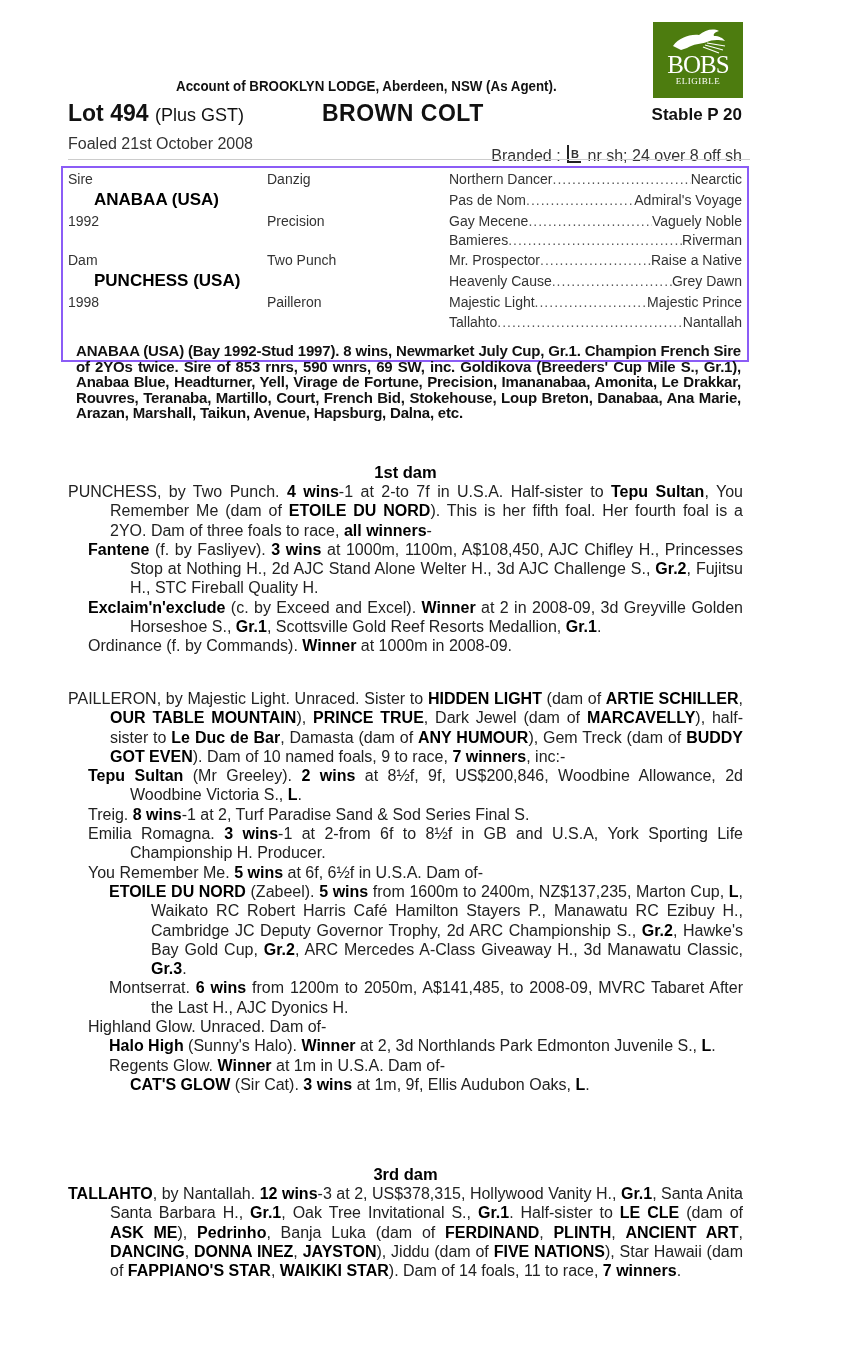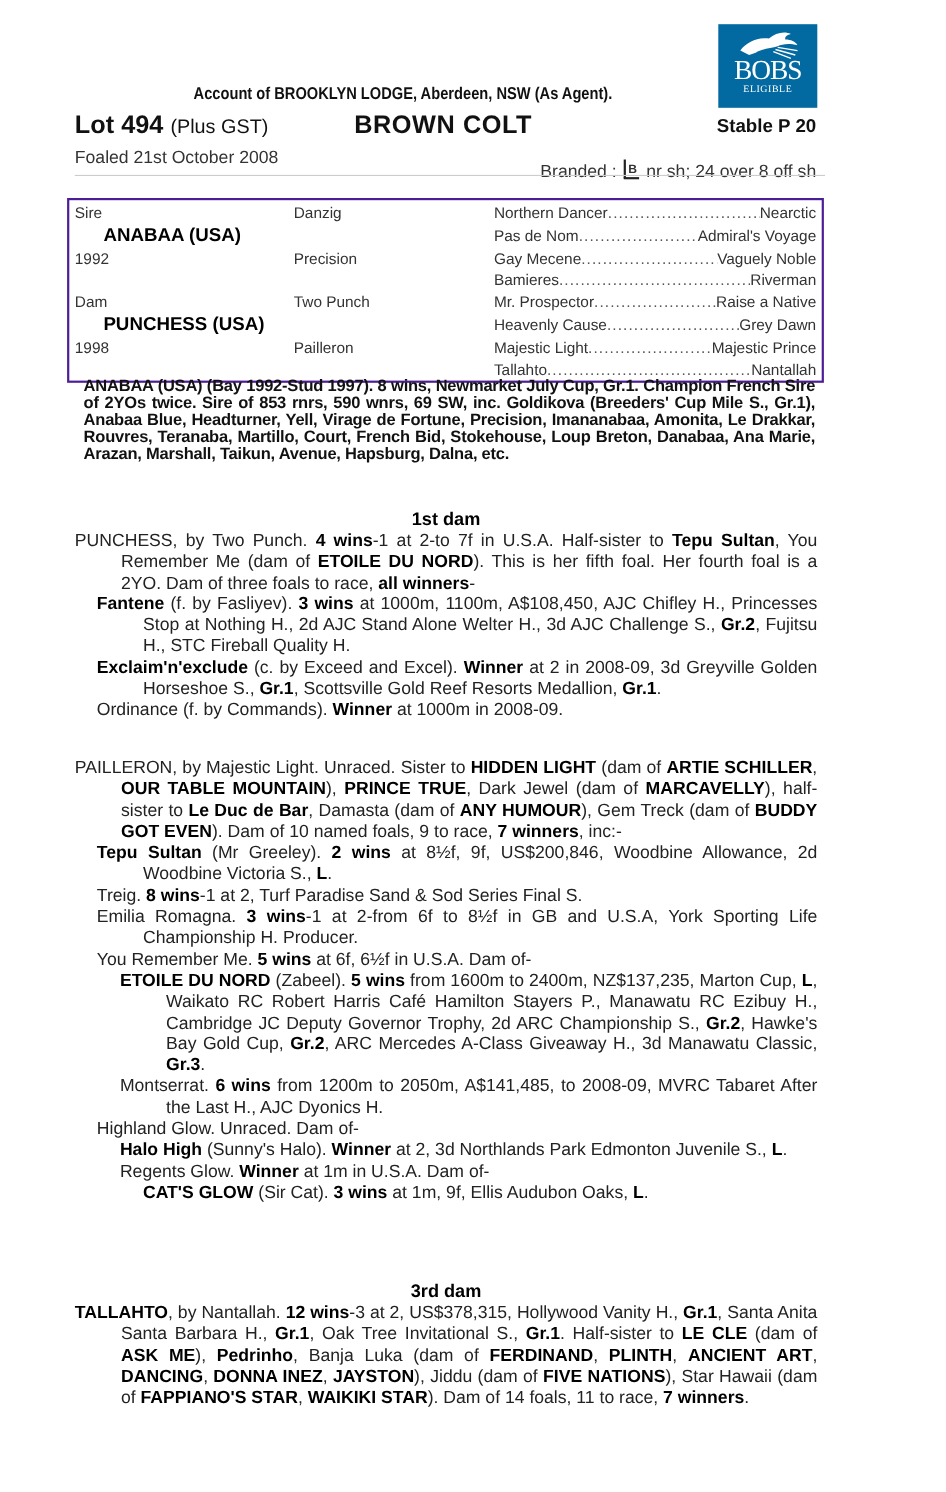--- a/index.html
+++ b/index.html
@@ -1,41 +1,41 @@
 <!DOCTYPE html>
 <html><head>
 <meta charset="utf-8">
 <style>
   html, body { margin: 0; padding: 0; background: #ffffff; }
   body { width: 860px; height: 1356px; position: relative; overflow: hidden;
          font-family: "Liberation Sans", sans-serif; color: #111; }
   .logo { position: absolute; left: 653px; top: 22px; width: 90px; height: 76px;
-          background: #0369a1; color: #fff; text-align: center; }
+          background: #4d7c0f; color: #fff; text-align: center; }
   .logo svg { display: block; margin: 4px auto 0; }
   .logo .bobs { font-family: "Liberation Serif", serif; font-size: 25px; line-height: 22px;
                 letter-spacing: -1px; margin-top: 0px; }
   .logo .elig { font-family: "Liberation Serif", serif; font-size: 9px; line-height: 10px;
                 letter-spacing: 0.5px; }
   .account { position: absolute; left: 176px; top: 77px; font-size: 15.5px; font-weight: bold;
              transform: scaleX(0.86); transform-origin: left top; white-space: nowrap; }
   .lotline { position: absolute; left: 68px; top: 100px; width: 674px; height: 28px; }
   .lot { position: absolute; left: 0; top: 0; font-size: 23px; font-weight: bold; white-space: nowrap; }
   .lot .gst { font-size: 18px; font-weight: normal; }
   .colt { position: absolute; left: 254px; top: 0; font-size: 23px; font-weight: bold; letter-spacing: 0.5px; white-space: nowrap; }
   .stable { position: absolute; right: 0; top: 5px; font-size: 17px; font-weight: bold; white-space: nowrap; }
   .foaled { position: absolute; left: 68px; top: 135px; font-size: 16px; color: #333; white-space: nowrap; }
   .branded { position: absolute; right: 118px; top: 133px; font-size: 16px; color: #333; white-space: nowrap; margin-top: 12px; }
   .brand-mark { display: inline-block; width: 14px; height: 18px; position: relative; vertical-align: -2px; margin: 0 2px; }
   .brand-mark::before { content: ""; position: absolute; left: 0; top: 0; width: 2px; height: 17px; background: #222; }
   .brand-mark::after { content: ""; position: absolute; left: 0; bottom: 0; width: 14px; height: 2px; background: #222; }
   .brand-mark span { position: absolute; left: 4px; top: 4px; font-size: 11px; font-weight: bold; line-height: 11px; }
   .rule { position: absolute; left: 68px; top: 159px; width: 682px; height: 1px; background: #ccc; }
 
-  .pedigree { position: absolute; left: 61px; top: 180px; width: 688px; height: 168px;
-              border: 2px solid #4c1d95; box-sizing: border-box; font-size: 14px; color: #333; }
+  .pedigree { position: absolute; left: 61px; top: 166px; width: 688px; height: 196px;
+              border: 2px solid #8b5cf6; box-sizing: border-box; font-size: 14px; color: #333; }
   .ped-cell { position: absolute; white-space: nowrap; }
   .ped-name { font-weight: bold; color: #000; font-size: 17px; margin-left: 26px; }
   .g3 { position: absolute; left: 386px; width: 293px; display: flex; white-space: nowrap; font-size: 14px; }
   .g3 .dots { flex: 1; overflow: hidden; color: #555; letter-spacing: 1px; }
   .g3 .dots::after { content: "........................................................................................................"; }
 
   .sire-summary { position: absolute; left: 76px; top: 343px; width: 665px;
                   font-size: 15px; font-weight: bold; line-height: 15.5px; letter-spacing: -0.2px; text-align: justify; }
 
   .section { position: absolute; left: 68px; width: 675px; font-size: 16px; line-height: 19.3px; color: #222; }

